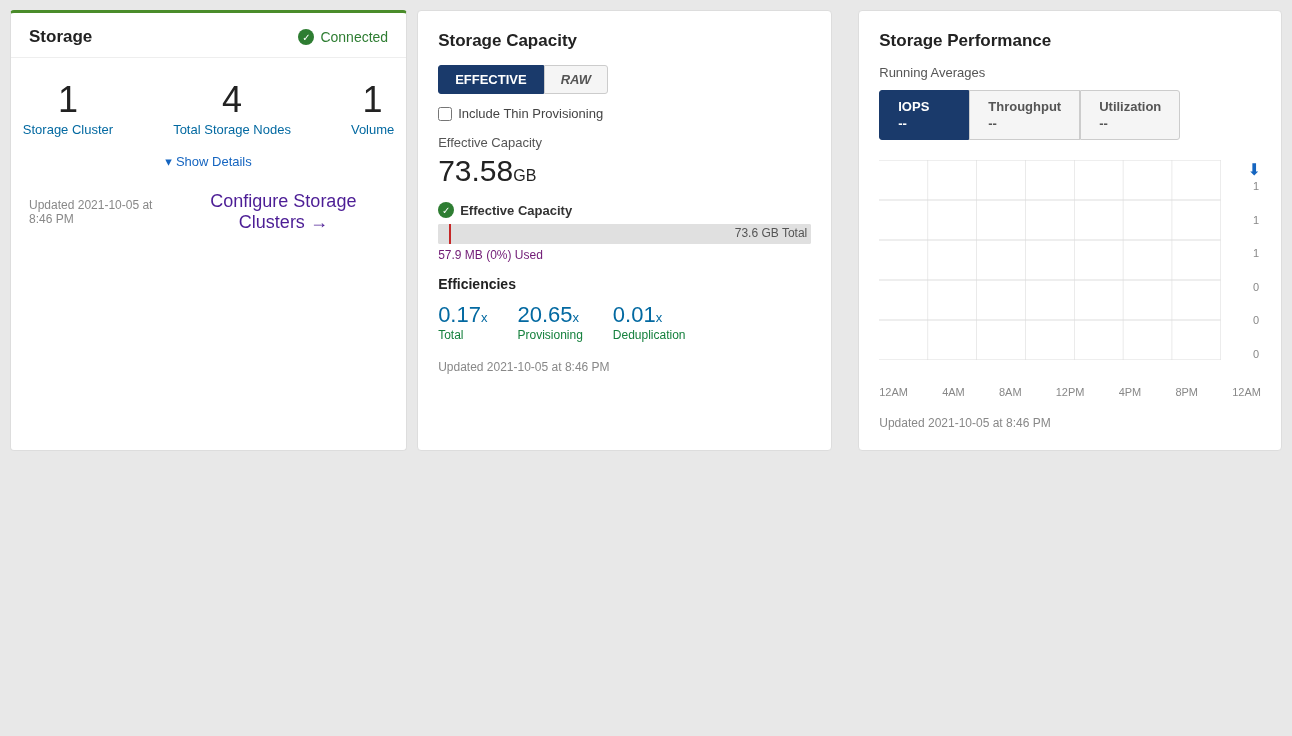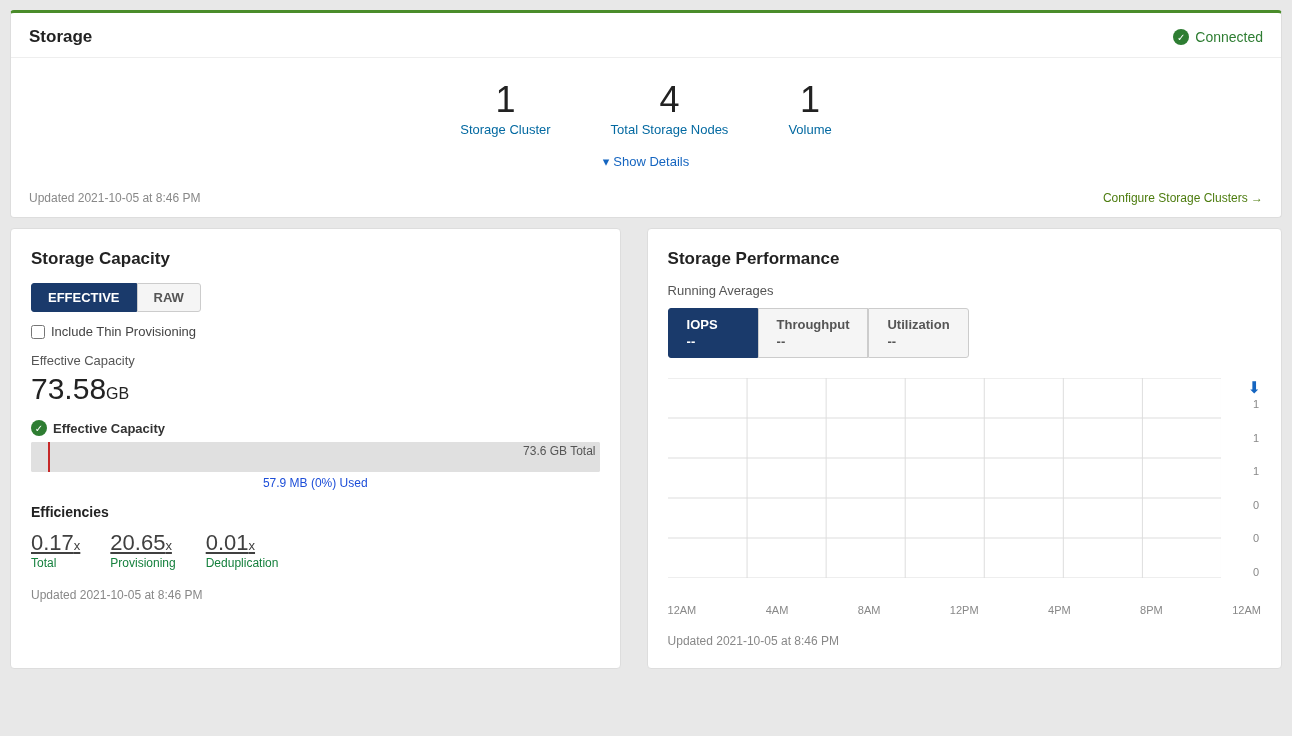--- a/index.html
+++ b/index.html
@@ -5,21 +5,21 @@
     * { box-sizing: border-box; margin: 0; padding: 0; }
     body {
       font-family: -apple-system, BlinkMacSystemFont, 'Segoe UI', Arial, sans-serif;
       background: #e8e8e8;
       font-size: 14px;
       color: #333;
     }
     .page-wrapper {
       padding: 10px;
       display: flex;
-      flex-direction: column;
+      flex-direction: row;
       gap: 10px;
     }
     
     .top-card {
       background: #fff;
       border: 1px solid #ddd;
       border-top: 3px solid #4a8c2a;
       border-radius: 4px;
       padding: 0;
     }
@@ -93,22 +93,22 @@
       display: flex;
       justify-content: space-between;
       align-items: center;
       padding: 8px 18px 12px 18px;
     }
     .updated-text {
       font-size: 12px;
       color: #888;
     }
     .configure-link {
-      color: #4d7c0f;
-      font-size: 12px;
+      color: #4c1d95;
+      font-size: 18px;
       cursor: pointer;
       background: none;
       border: none;
       display: inline-flex;
       align-items: flex-start;
       gap: 4px;
     }
 
     
     .bottom-row {
@@ -152,21 +152,21 @@
       border: 1px solid #ccc;
       background: #f5f5f5;
       color: #555;
     }
     .tab-btn.active {
       background: #1a3a6b;
       color: #fff;
       border-color: #1a3a6b;
     }
     .tab-btn:first-child { border-radius: 3px 0 0 3px; }
-    .tab-btn:last-child { border-radius: 0 3px 3px 0; }
+    .tab-btn:last-child { border-radius: 0 3px 3px 0; font-style: italic; }
 
     
     .checkbox-row {
       display: flex;
       align-items: center;
       gap: 6px;
       margin-bottom: 14px;
     }
     .checkbox-row input[type=checkbox] { width: 14px; height: 14px; }
     .checkbox-label { font-size: 13px; color: #444; }
@@ -203,21 +203,21 @@
       align-items: center;
       justify-content: center;
       color: #fff;
       font-size: 10px;
       flex-shrink: 0;
     }
     .cap-name { font-size: 13px; font-weight: 600; color: #333; }
     .bar-container {
       position: relative;
       background: #e0e0e0;
-      height: 30px;
+      height: 20px;
       border-radius: 2px;
       margin-bottom: 4px;
     }
     .bar-fill {
       position: absolute;
       left: 0;
       top: 0;
       height: 100%;
       background: #e0e0e0;
       border-radius: 2px;
@@ -234,41 +234,39 @@
       position: absolute;
       right: 4px;
       top: 0;
       font-size: 12px;
       line-height: 18px;
       color: #555;
       white-space: nowrap;
     }
     .bar-below {
       font-size: 12px;
-      color: #1d4ed8;
-      text-align: center;
+      color: #701a75;
     }
 
     
     .eff-title {
       font-size: 14px;
       font-weight: 700;
       color: #222;
       margin-bottom: 10px;
     }
     .eff-row {
       display: flex;
       gap: 30px;
     }
     .eff-item { text-align: left; }
     .eff-value {
       font-size: 22px;
       font-weight: 300;
-      color: #404040;
-      text-decoration: underline;
+      color: #0369a1;
     }
     .eff-value .eff-unit { font-size: 13px; }
     .eff-label { font-size: 12px; color: #15803d; }
 
     .card-footer {
       margin-top: 18px;
       font-size: 12px;
       color: #888;
     }
 

